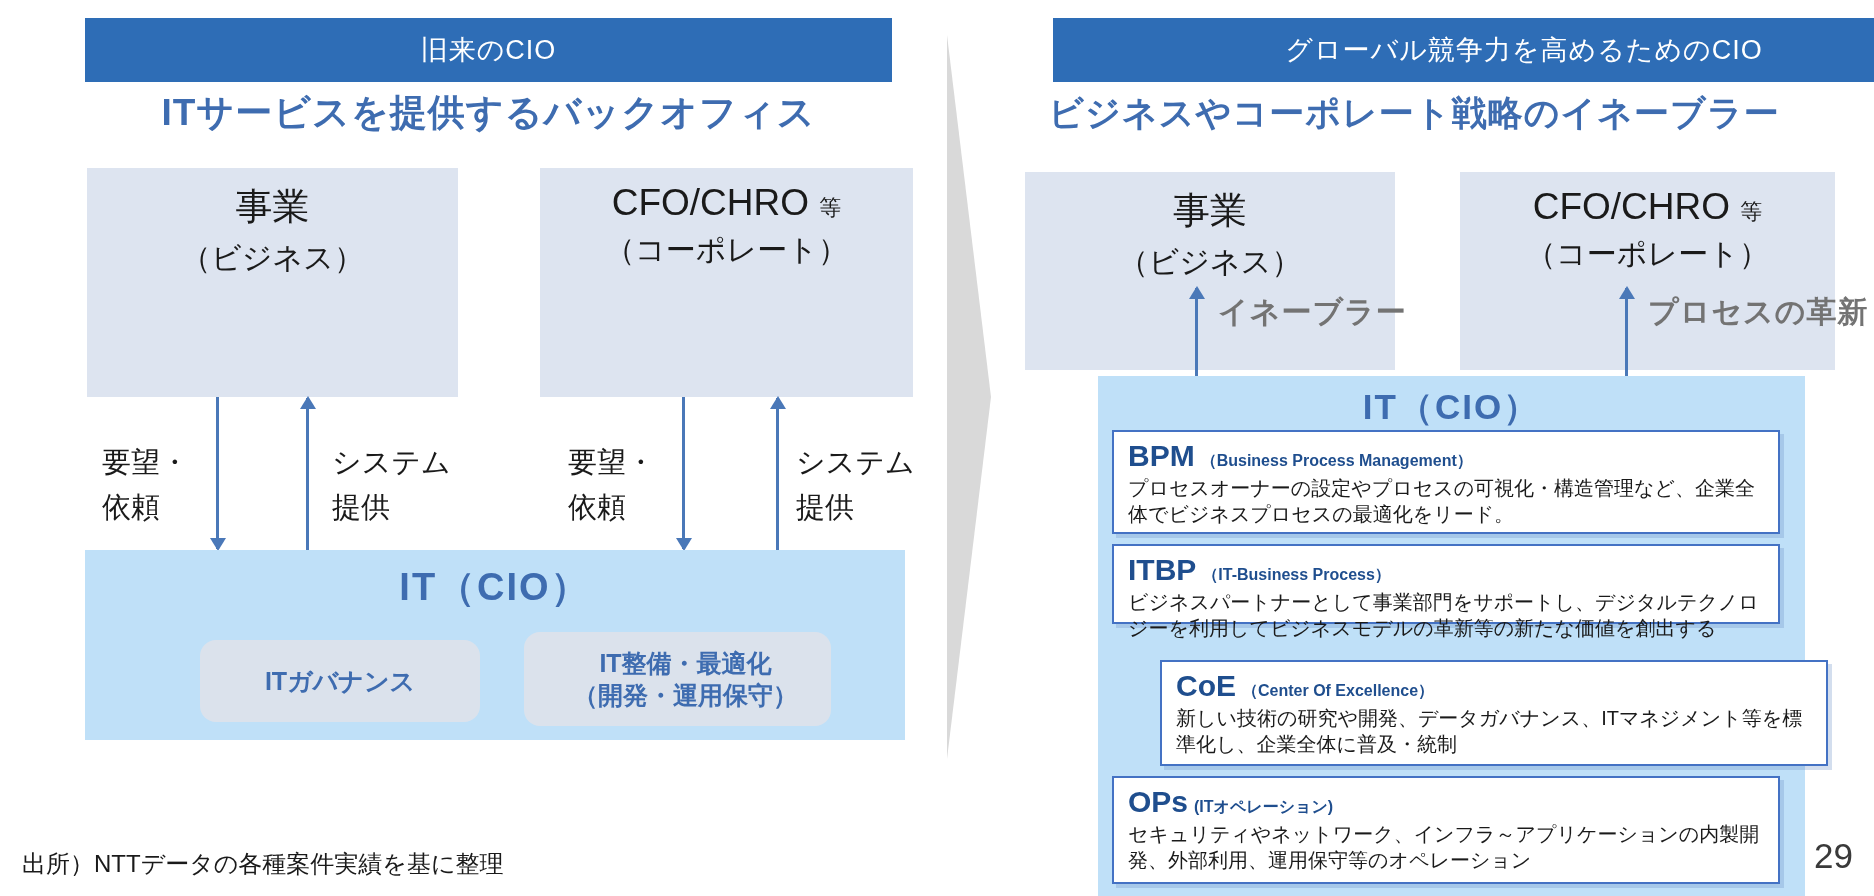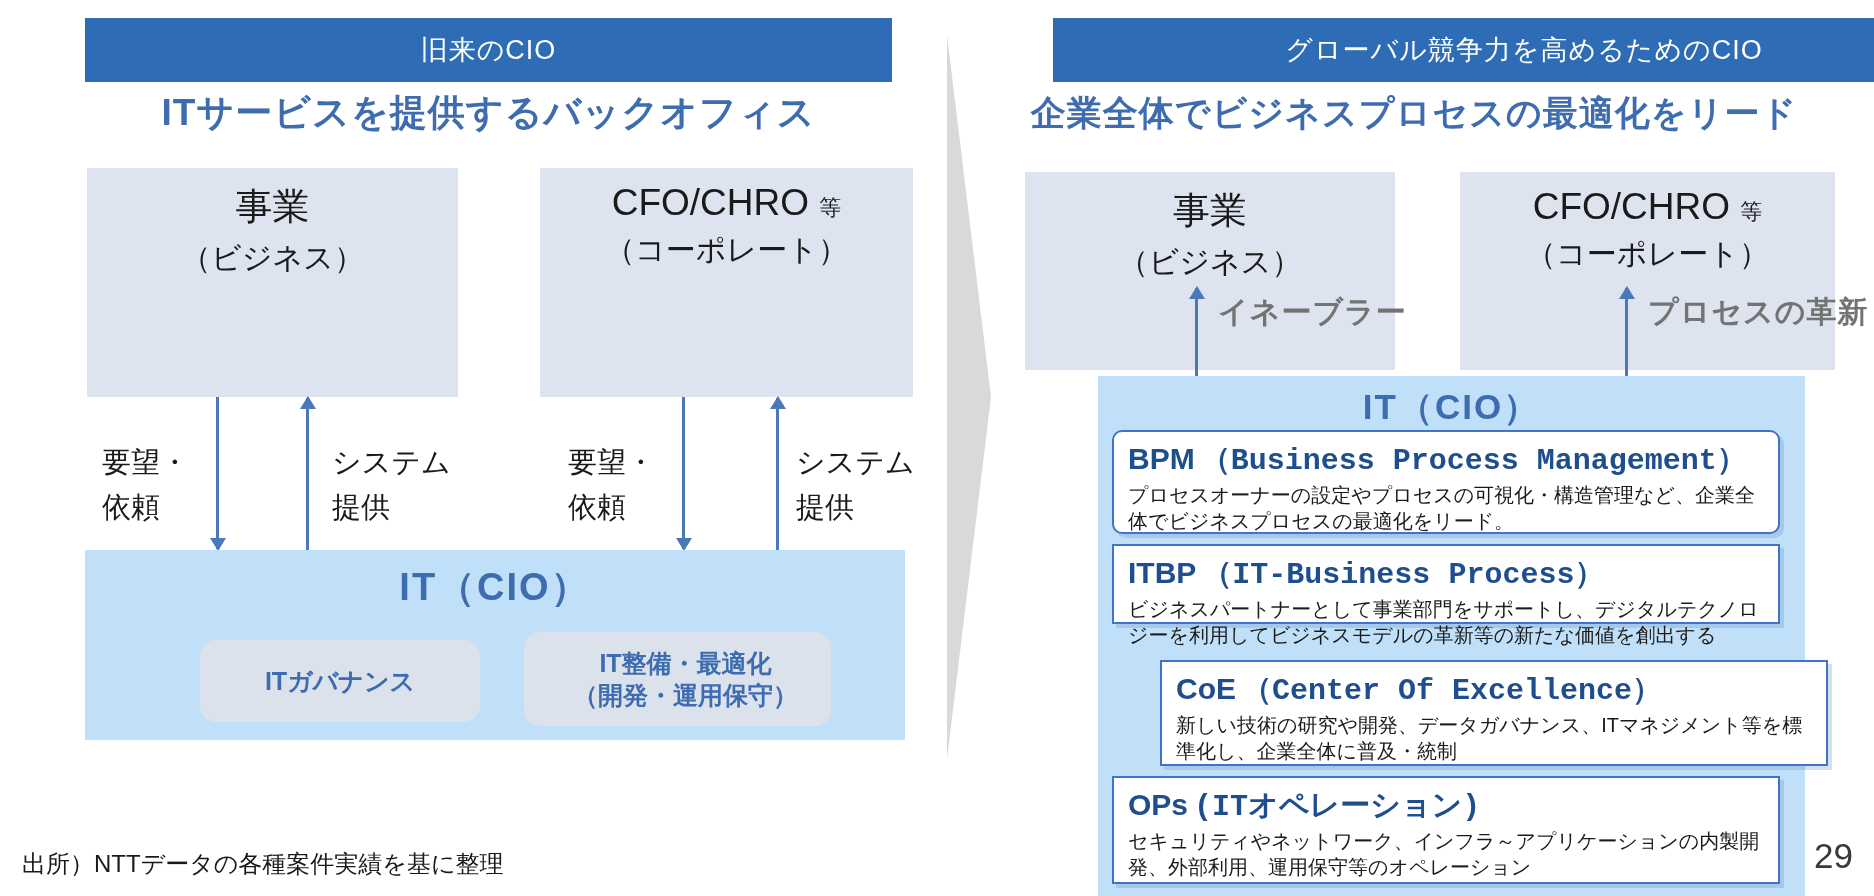--- a/index.html
+++ b/index.html
@@ -71,23 +71,23 @@
 
   
   #mid-arrow { left:947px; top:35px; width:44px; height:724px; background:var(--mid-gray);
                clip-path:polygon(0 0, 100% 50%, 0 100%); }
 
   
   .func-box { left:1112px; width:668px; background:#fff; border:2px solid var(--func-border);
               padding:7px 14px 6px 14px; box-shadow:4px 4px 0 rgba(110,145,200,0.30); }
   .func-head { display:flex; align-items:baseline; gap:6px; color:var(--acronym-navy); font-weight:bold; }
   .func-head .acr { font-size:30px; }
-  .func-head .full { font-size:30px;font-family:Liberation Mono, monospace; }
+  .func-head .full { font-size:16px; }
   .func-desc { font-size:20px; line-height:1.3; color:var(--text-dark); margin-top:2px; }
-  #rp-func-0 { top:430px; height:104px;border-radius:10px; }
+  #rp-func-0 { top:430px; height:104px; }
   #rp-func-1 { top:544px; height:80px; }
   #rp-func-2 { top:660px; height:106px;margin-left:48px; }
   #rp-func-3 { top:776px; height:108px; }
 
   
   #footer-source { left:22px; top:848px; font-size:24px; color:var(--text-dark); }
   #footer-page { left:1814px; top:836px; font-size:35px; color:#3a3a3a; }
 </style>
 </head>
 <body>
@@ -155,21 +155,21 @@
     </div>
   </section>
 
   <div class="abs" id="mid-arrow"></div>
 
   <section>
     <div class="abs banner" id="rp-header">
       <span>グローバル競争力を高めるためのCIO</span>
     </div>
 
-    <div class="abs big-title" id="rp-title">企業全体でビジネスプロセスの最適化をリード</div>
+    <div class="abs big-title" id="rp-title">ビジネスやコーポレート戦略のイネーブラー</div>
 
     <div class="abs entity" id="rp-box-biz">
       <div class="ttl">事業</div>
       <div class="sub">（ビジネス）</div>
     </div>
 
     <div class="abs entity" id="rp-box-corp">
       <div class="ttl">
         <span>CFO/CHRO</span>
         <span class="sfx">等</span>

